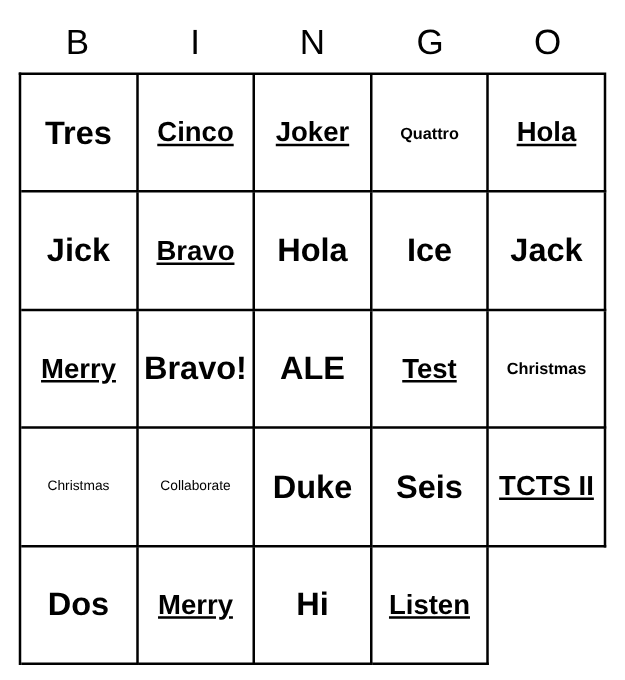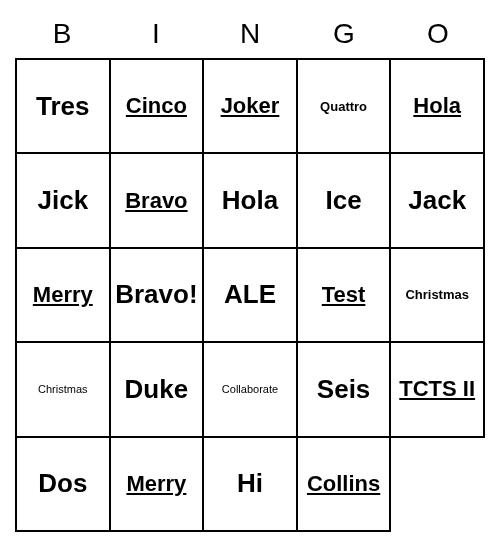--- a/index.html
+++ b/index.html
@@ -140,37 +140,37 @@
       <div class="bingo-cell">
         <span class="cell-text medium">Test</span>
       </div>
       <div class="bingo-cell">
         <span class="cell-text small">Christmas</span>
       </div>
       <div class="bingo-cell">
         <span class="cell-text xsmall">Christmas</span>
       </div>
       <div class="bingo-cell">
-        <span class="cell-text large">Duke</span>
+        <span class="cell-text xsmall">Collaborate</span>
       </div>
       <div class="bingo-cell">
-        <span class="cell-text xsmall">Collaborate</span>
+        <span class="cell-text large">Duke</span>
       </div>
       <div class="bingo-cell">
         <span class="cell-text large">Seis</span>
       </div>
       <div class="bingo-cell">
         <span class="cell-text medium">TCTS II</span>
       </div>
       <div class="bingo-cell">
         <span class="cell-text large">Dos</span>
       </div>
       <div class="bingo-cell">
         <span class="cell-text medium">Merry</span>
       </div>
       <div class="bingo-cell">
         <span class="cell-text large">Hi</span>
       </div>
       <div class="bingo-cell">
-        <span class="cell-text medium">Collins</span>
+        <span class="cell-text medium">Listen</span>
       </div>
     </div>
 </div>
 
 </body></html>

